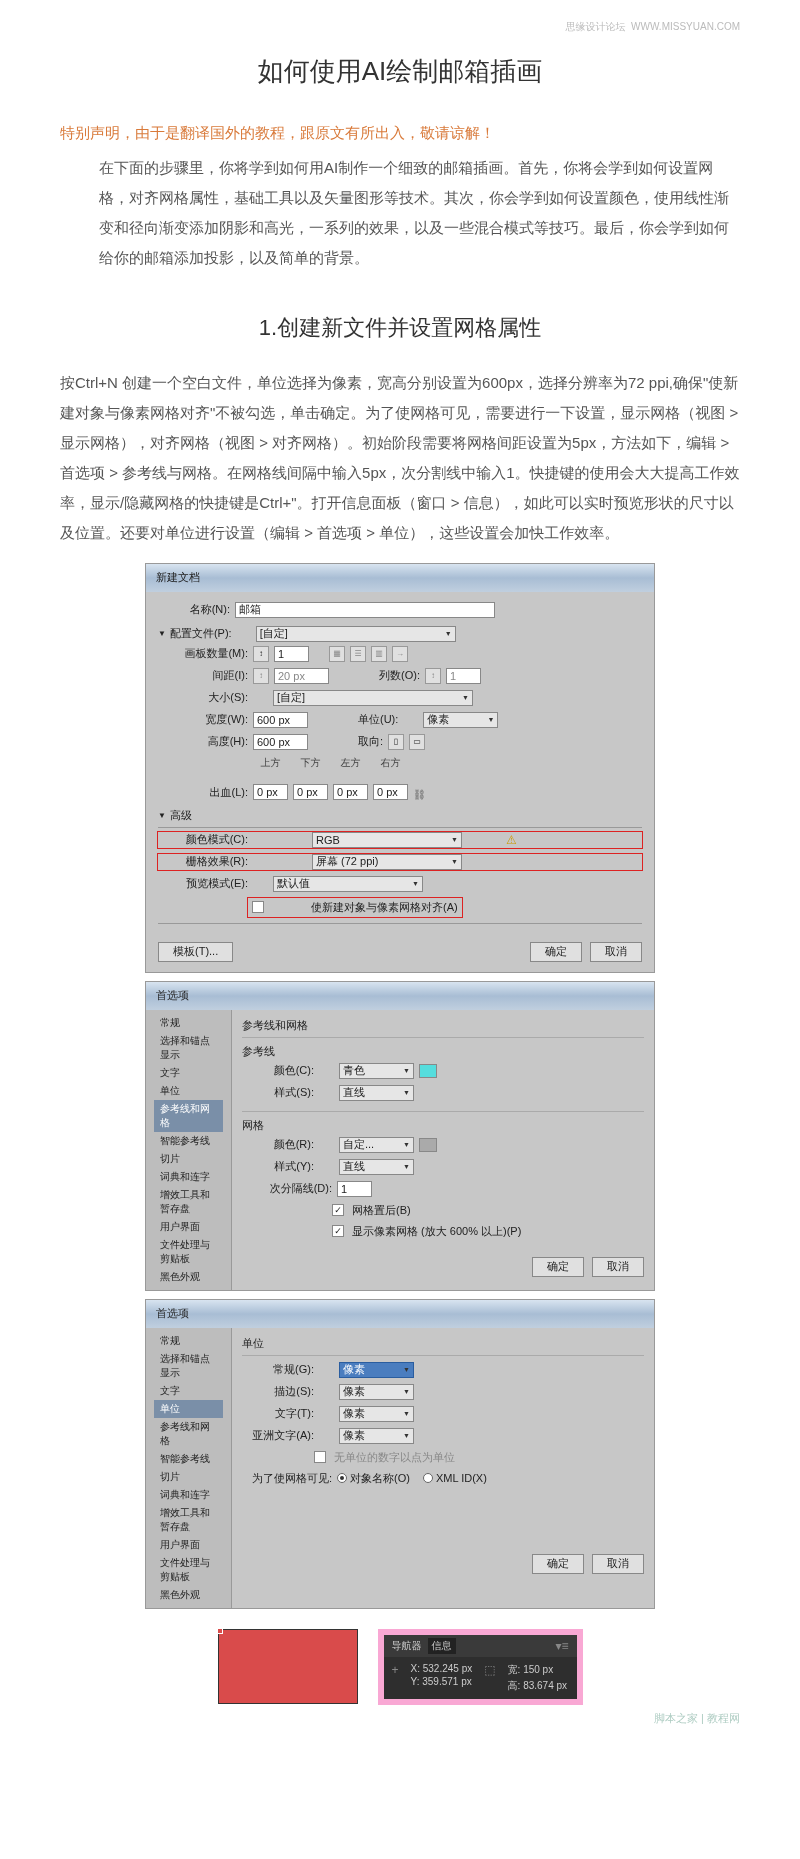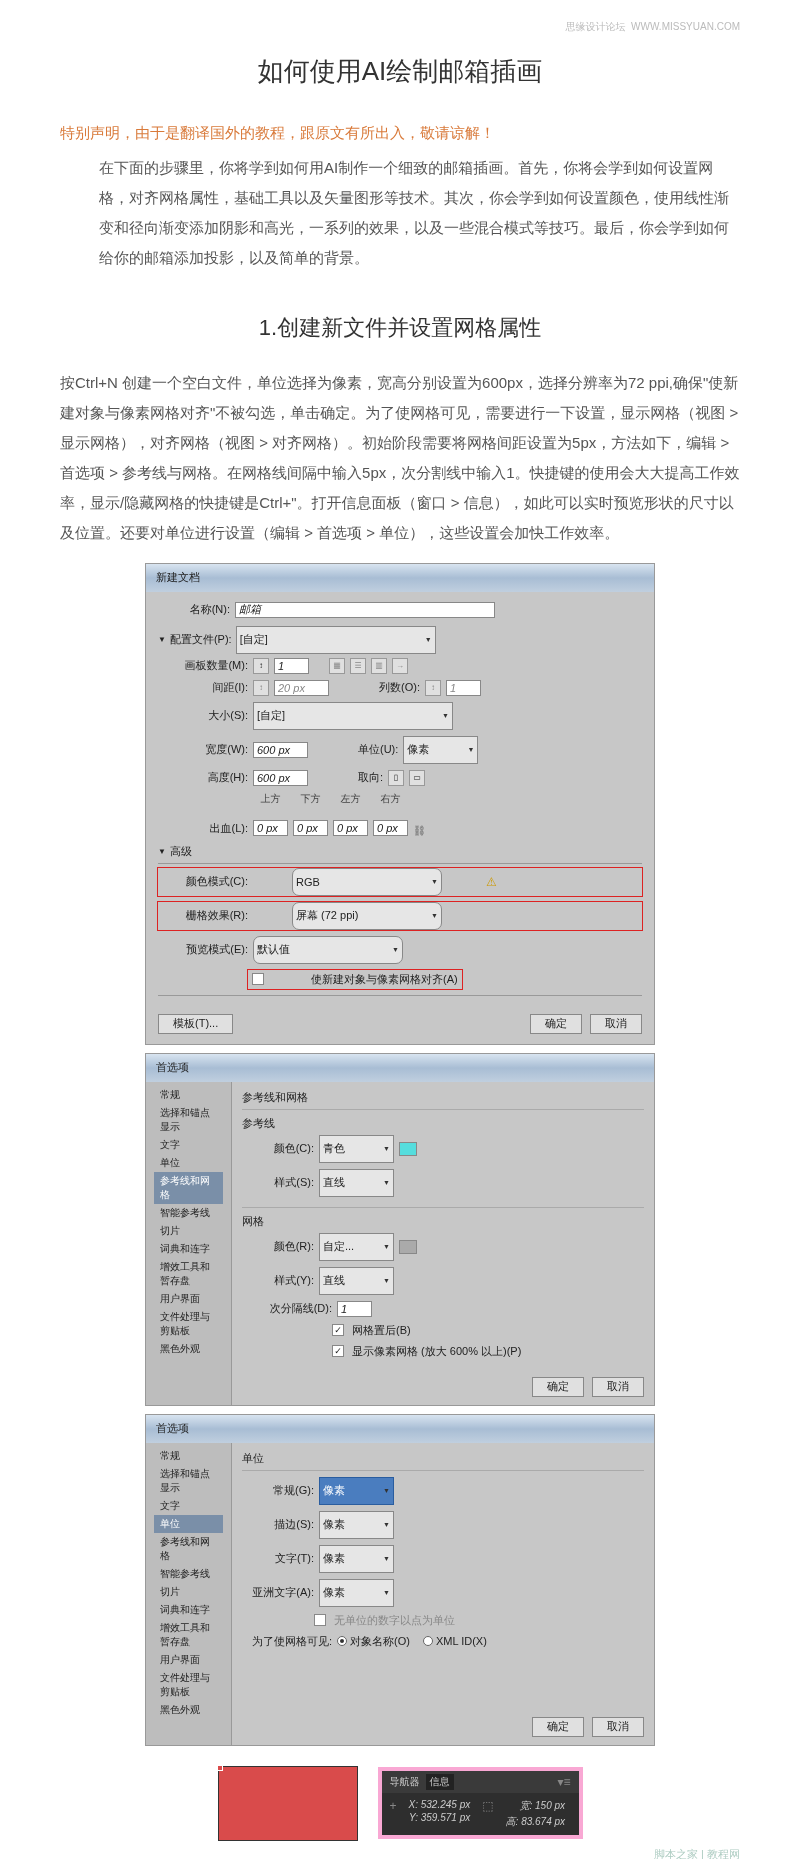--- a/index.html
+++ b/index.html
@@ -73,38 +73,38 @@
     .row { display: flex; align-items: center; margin-bottom: 6px; gap: 5px; }
     .lbl { text-align: right; width: 72px; font-size: 11px; color: #222; flex-shrink: 0; }
     .input {
       background: #fff;
       border: 1px solid #888;
       height: 16px;
       padding: 0 3px;
       font-size: 11px;
       display: inline-flex;
       align-items: center;
-      font-style: italic;
     }
     .input.w-long { width: 260px; }
     .input.w-sm { width: 55px; }
     .input.w-tiny { width: 35px; }
     .drop {
       background: #e6e6e6;
       border: 1px solid #888;
-      height: 28px;
+      height: 16px;
       padding: 4px 3px;
       font-size: 11px;
       display: inline-flex;
       align-items: center;
       justify-content: space-between;
       position: relative;
+      margin-left: 20px;
     }
     .drop::after { content: "▼"; font-size: 7px; color: #333; margin-left: 4px; }
-    .drop.w-med { width: 150px; border-radius: 7px; }
+    .drop.w-med { width: 150px; }
     .drop.w-lg { width: 200px; }
     .drop.w-sm { width: 75px; }
     .btn {
       background: #e0e0e0;
       border: 1px solid #888;
       height: 20px;
       padding: 0 14px;
       font-size: 11px;
       display: inline-flex;
       align-items: center;
@@ -180,37 +180,36 @@
       content: ""; position: absolute;
       width: 4px; height: 4px;
       background: #d94b4b; border: 1px solid #fff;
       top: -2px; left: -2px;
     }
     .info-panel {
       width: 205px;
       background: #2e2e2e;
       color: #ccc;
       font-size: 10px;
-      border: 4px solid #f9a8d4;
-      text-align: right;
+      border: 6px solid #f9a8d4;
     }
     .info-hdr {
       background: #3a3a3a;
       padding: 3px 8px;
       display: flex;
       align-items: center;
       gap: 6px;
       font-size: 10px;
     }
     .info-body {
       padding: 6px 8px;
       display: flex;
       gap: 12px;
     }
-    .info-col { display: flex; flex-direction: column; gap: 2px; font-style: italic; }
+    .info-col { display: flex; flex-direction: column; gap: 2px; }
     .info-icon { color: #888; font-size: 12px; }
     .watermark-btm {
       position: relative;
       text-align: right;
       font-size: 11px;
       color: #7a9;
       margin-top: 6px;
       opacity: 0.6;
     }
     .disabled { color: #888; }

